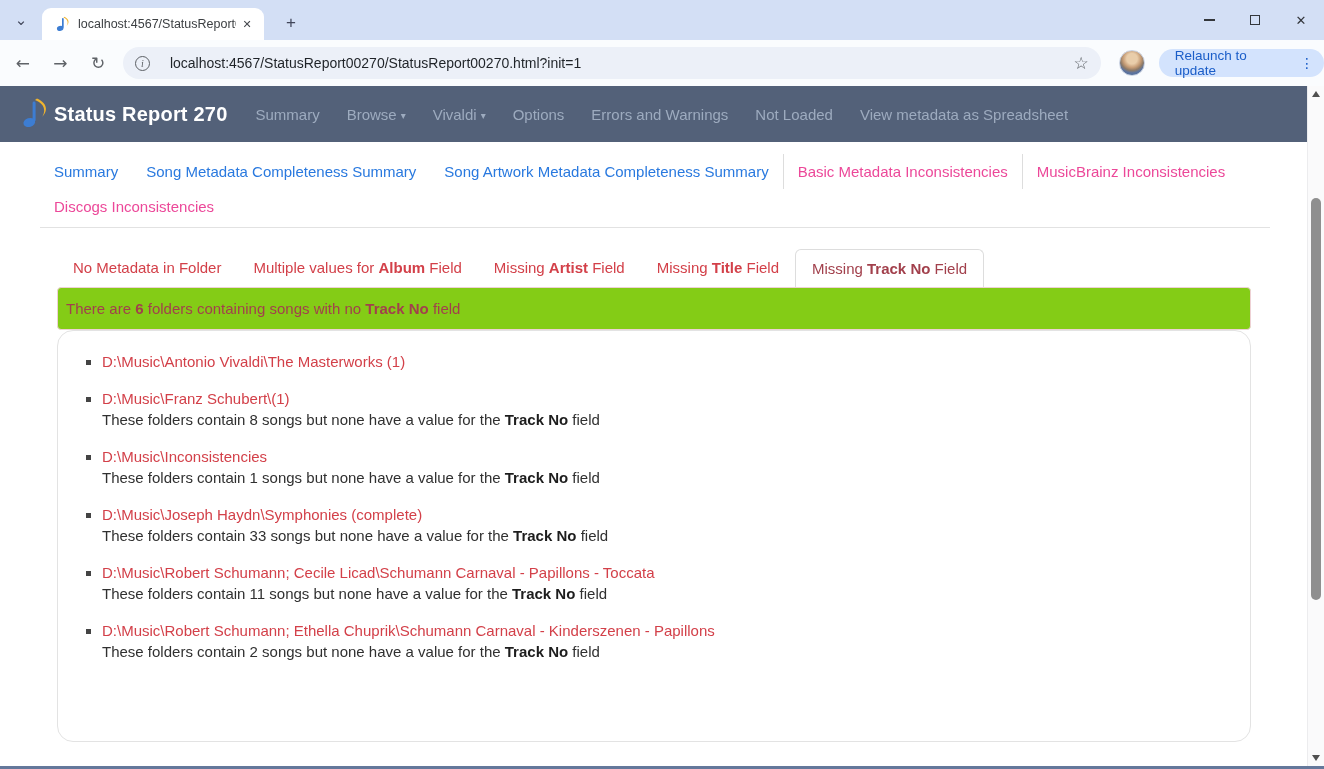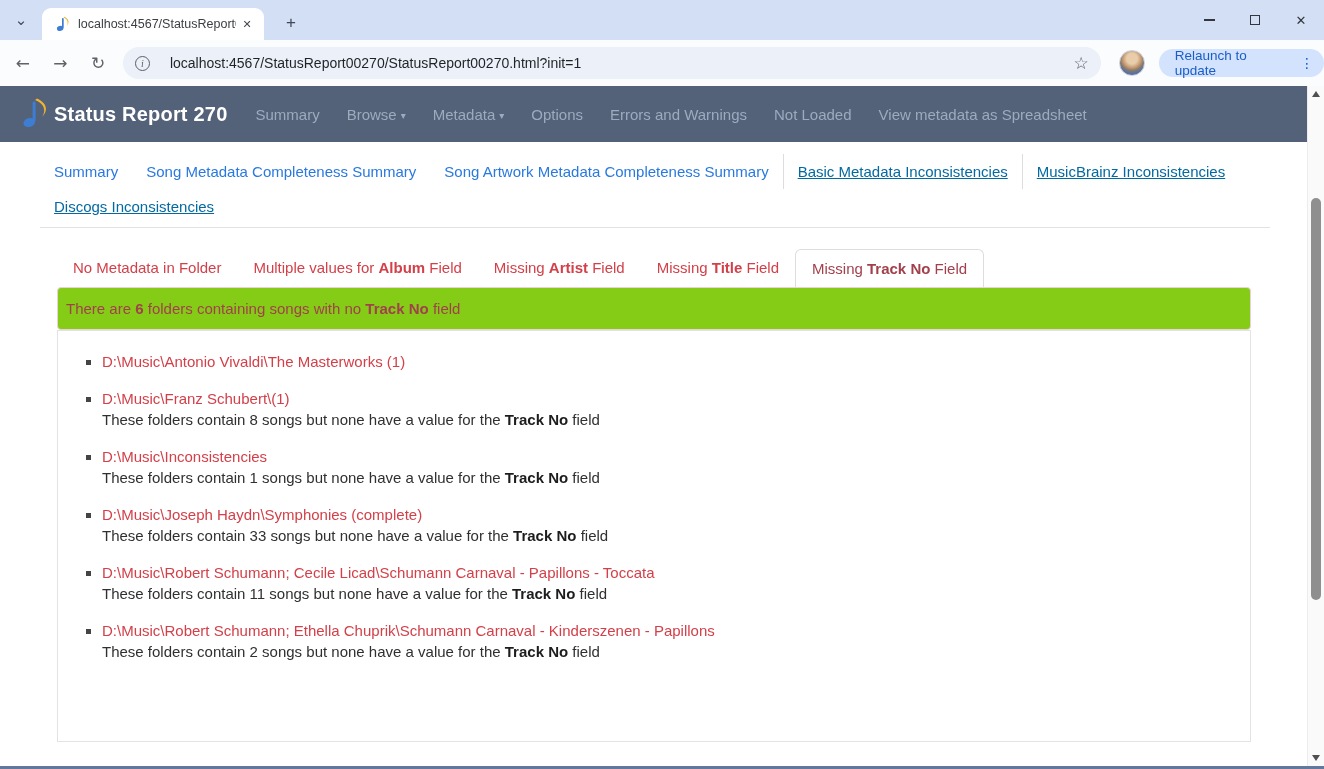--- a/index.html
+++ b/index.html
@@ -67,38 +67,38 @@
     margin-left:4px; position:relative; top:-1px; }
 
   
   .content { position:absolute; top:142px; left:0; width:1307px; height:624px;
     background:#fff; }
   .report-nav { margin:0 37px 0 40px; padding:12px 0 0 0; display:flex; flex-wrap:wrap;
     border-bottom:1px solid #e2e2e2; }
   .rlink { font-size:15px; padding:9px 14px; text-decoration:none; white-space:nowrap;
     cursor:pointer; }
   .rlink.blue { color:#2979df; }
-  .rlink.red { color:#0369a1;text-decoration:underline; }
+  .rlink.red { color:#ec4899; }
   .rlink.sep-l { border-left:1px solid #ddd; }
   .rnav-break { flex-basis:100%; height:0; }
   .report-nav .rlink:last-child { margin-bottom:3px; }
 
   .inner { margin:0 56px 0 57px; }
   .subtabs { margin-top:21px; display:flex; }
   .subtab { font-size:15px; color:#d34049; padding:10px 16px; text-decoration:none;
     white-space:nowrap; cursor:pointer; }
   .subtab b { font-weight:700; }
   .subtab.active { background:#fff; color:#a2404c; border:1px solid #ddd;
     border-bottom:none; border-radius:6px 6px 0 0; }
 
   .alert { background:#84cc16; border:1px solid #eed1d5; border-radius:4px;
     color:#a2404c; font-size:15px; padding:12px 8px; }
   .alert b { font-weight:700; }
 
-  .panel { border:1px solid #e3e3e3; border-radius:0; background:#fff;
+  .panel { border:1px solid #e3e3e3; border-radius:16px; background:#fff;
     padding:22px 0 26px 0; min-height:412px; }
   .folder-list { list-style:square; padding-left:44px; color:#444; }
   .folder-list li { margin-bottom:20px; font-size:15px; }
   .flink { color:#d34049; text-decoration:none; cursor:pointer; }
   .fdesc { color:#303030; margin-top:4px; }
   .fdesc b { font-weight:700; color:#1d1d1d; }
 
   
   .scrollcol { position:absolute; top:86px; right:0; width:17px; height:680px;
     background:#fafafb; border-left:1px solid #ececee; }
@@ -168,21 +168,21 @@
       <svg width="28" height="32" viewBox="0 0 28 32">
         <path d="M15 2 C 24 5.5, 26.5 12, 22 19 C 28.5 12.5, 27 5, 17 0.6 Z" fill="#f0b42e"></path>
         <rect x="12.6" y="3.5" width="3" height="20" rx="1.4" fill="#3d7dd2"></rect>
         <ellipse cx="9.3" cy="24.5" rx="6" ry="4.4" fill="#3d7dd2" transform="rotate(-18 9.3 24.5)"></ellipse>
       </svg>
     </span>
     <span class="app-title">Status Report 270</span>
     <div class="nav-items">
       <span class="nav-item">Summary</span>
       <span class="nav-item"><span>Browse</span><span class="caret">▾</span></span>
-      <span class="nav-item"><span>Metadata</span><span class="caret">▾</span></span>
+      <span class="nav-item"><span>Vivaldi</span><span class="caret">▾</span></span>
       <span class="nav-item">Options</span>
       <span class="nav-item">Errors and Warnings</span>
       <span class="nav-item">Not Loaded</span>
       <span class="nav-item">View metadata as Spreadsheet</span>
     </div>
   </div>
 
   <div class="content">
 
     <div class="report-nav">

